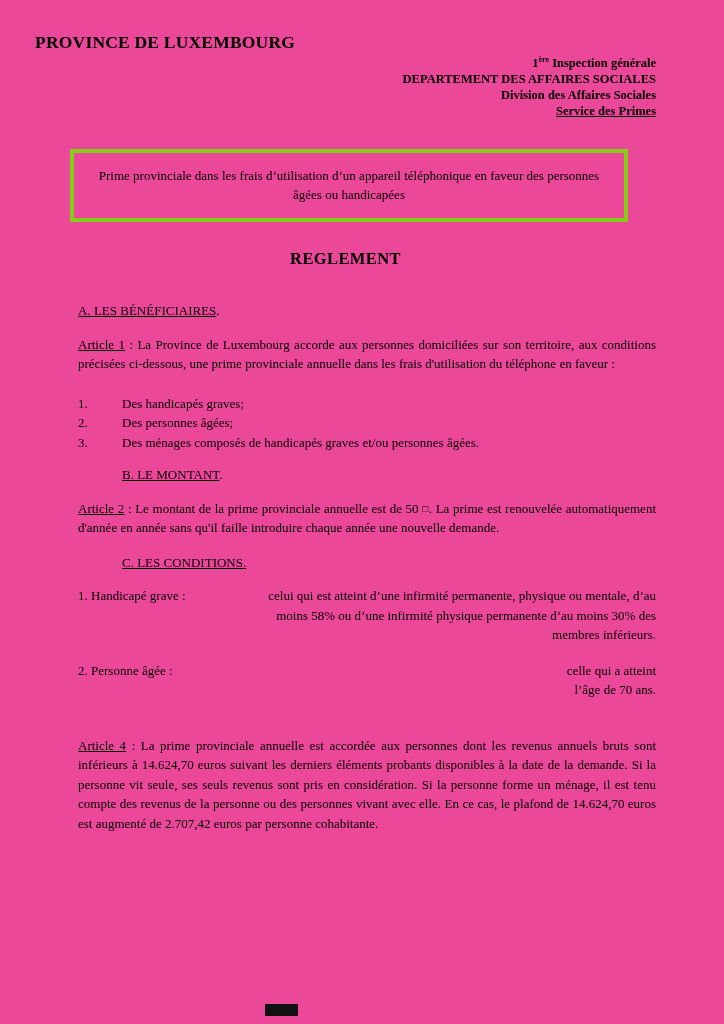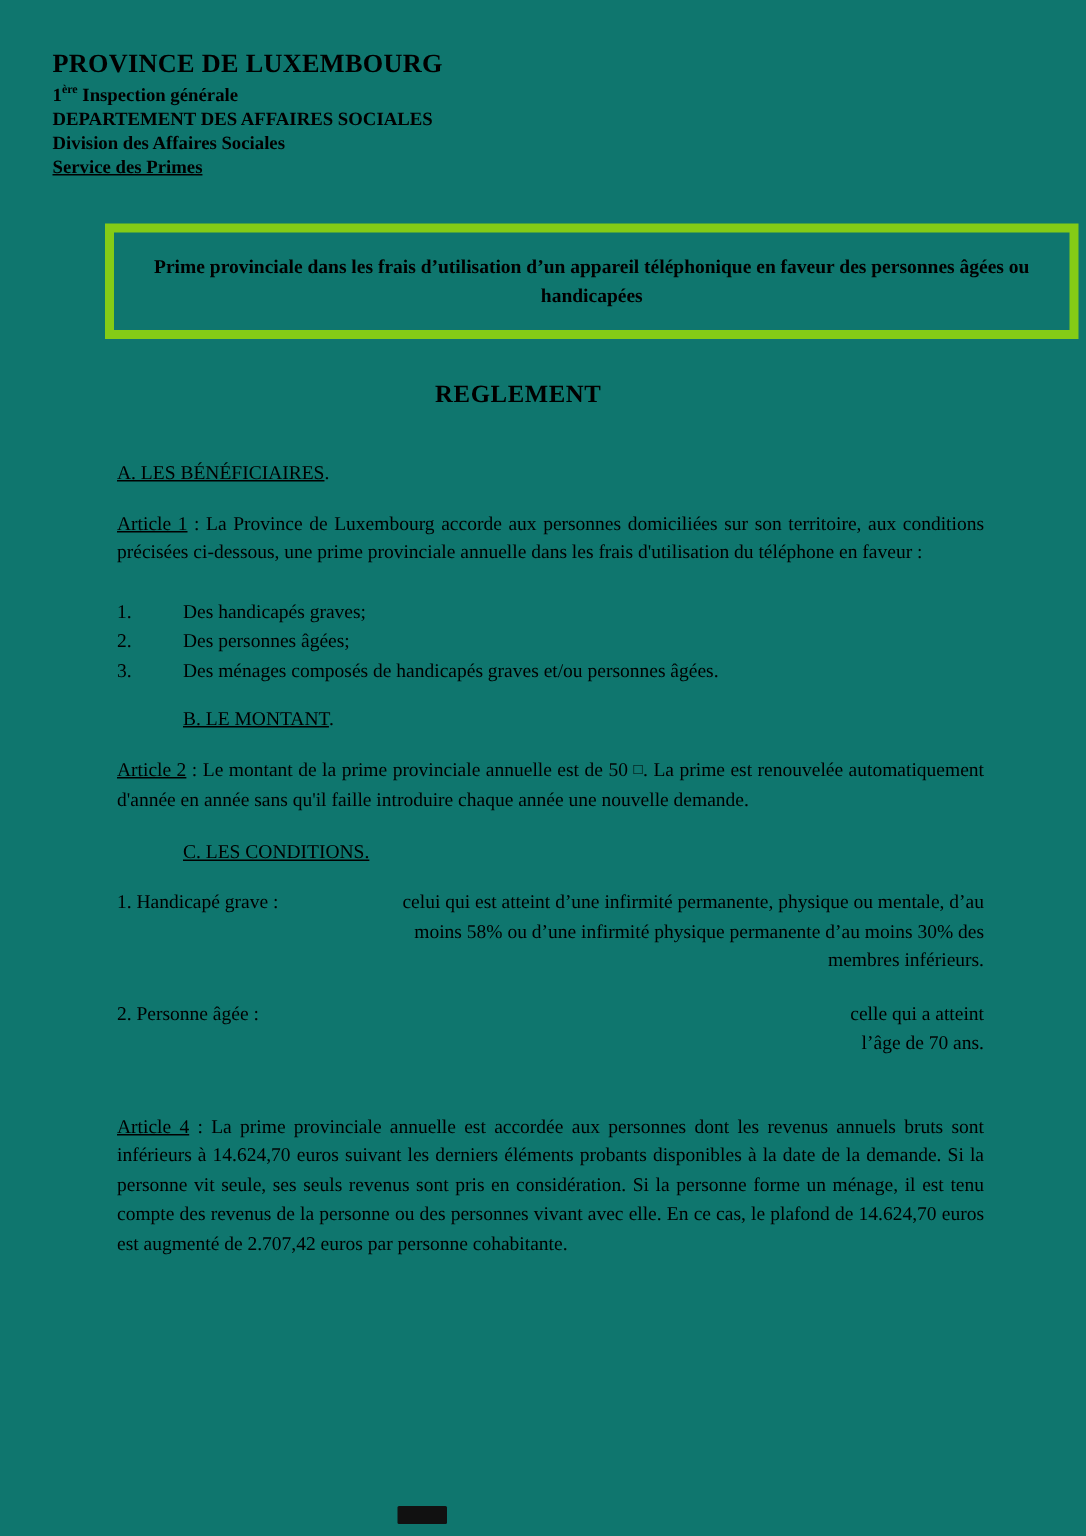--- a/index.html
+++ b/index.html
@@ -5,54 +5,55 @@
   * { margin: 0; padding: 0; box-sizing: border-box; }
   html, body { background: #e8e8e8; }
   body {
     font-family: "Liberation Serif", "DejaVu Serif", serif;
     color: #000;
   }
   .page {
     position: relative;
     width: 724px;
     height: 1024px;
-    background: #0f766e;
+    background: #ec4899;
     margin: 0 auto;
     padding: 34px 68px 0 35px;
     overflow: hidden;
   }
 
   
   .letterhead { line-height: 16px; }
   .letterhead .province {
     font-size: 17.5px;
     font-weight: bold;
     letter-spacing: 0.2px;
     margin-bottom: 5px;
   }
   .letterhead .hline {
     font-size: 12.5px;
     font-weight: bold;
+    text-align: right;
   }
   .letterhead sup {
     font-size: 8px;
     font-weight: bold;
     vertical-align: super;
     line-height: 0;
   }
   .u { text-decoration: underline; }
 
   
   .title-box {
     margin: 30px 0 0 35px;
-    width: 649px;
-    border: 6px solid #84cc16;
+    width: 558px;
+    border: 4px solid #84cc16;
     padding: 13px 18px 14px 18px;
     text-align: center;
-    font-weight: bold;
+    font-weight: normal;
     font-size: 13px;
     line-height: 19px;
   }
 
   
   .reglement {
     margin-top: 27px;
     text-align: center;
     font-size: 16.5px;
     font-weight: bold;

